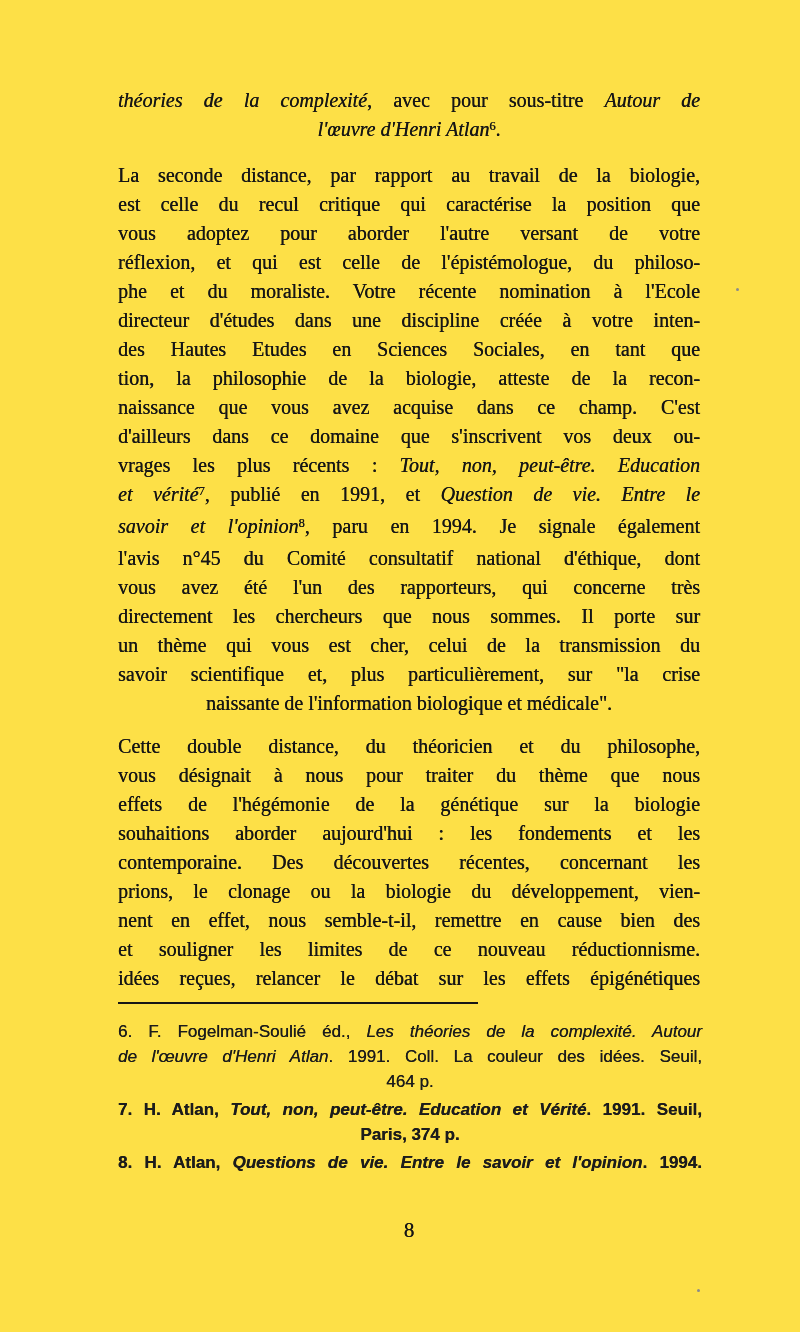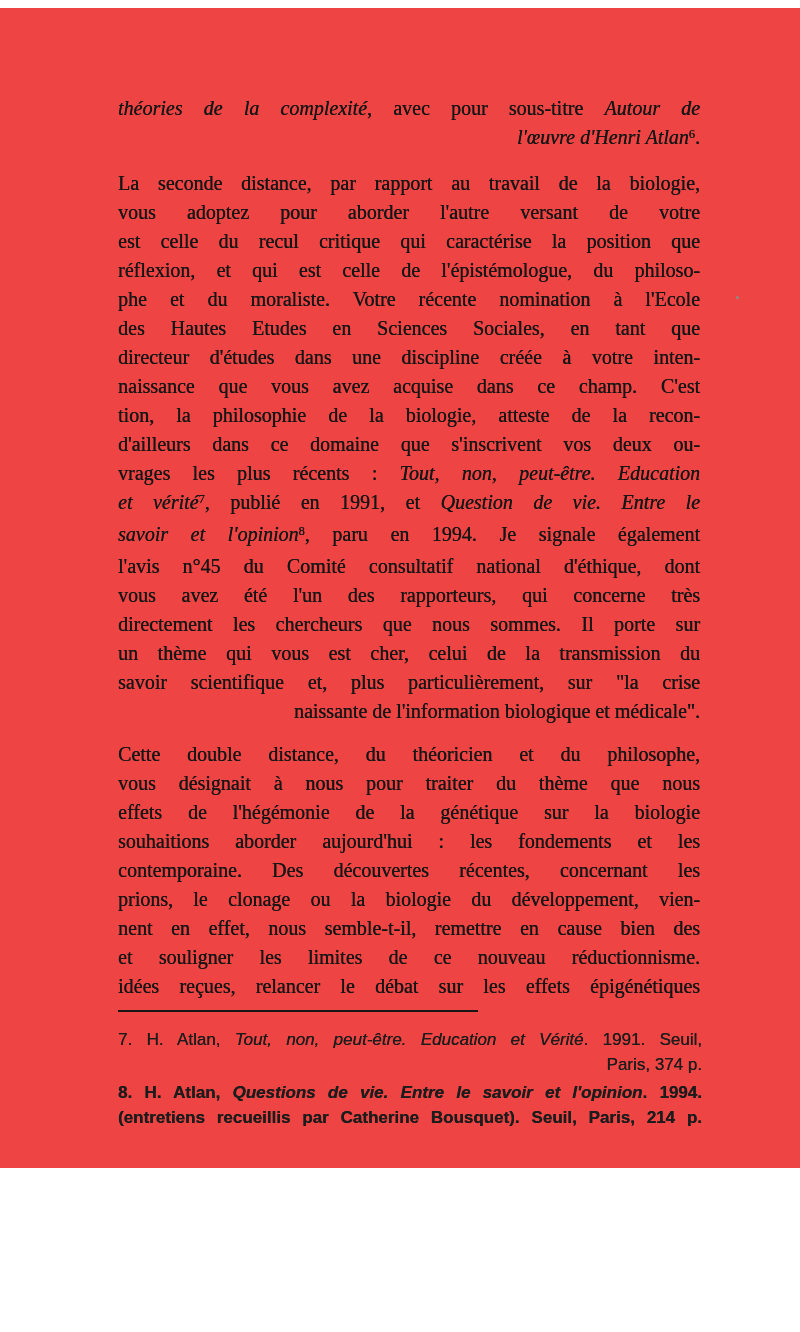--- a/index.html
+++ b/index.html
@@ -3,39 +3,38 @@
 <meta charset="utf-8">
 <style>
   html, body {
     margin: 0;
     padding: 0;
     background: #ffffff;
   }
   .page {
     position: relative;
     width: 800px;
-    height: 1160px;
-    background: #ef4444;
+    height: 1332px;
+    background: #fde047;
     overflow: hidden;
-    margin-top: 8px;
   }
   
   .textblock {
     position: absolute;
     left: 118px;
     top: 86px;
     width: 582px;
     font-family: "Liberation Serif", "DejaVu Serif", serif;
     font-size: 20px;
     line-height: 29px;
     color: #161616;
     text-shadow: 0.3px 0 0 currentColor;
   }
   .textblock .para + .para { margin-top: 14px; font-family: Liberation Serif, serif; }
-  .line { text-align: right; }
+  .line { text-align: center; }
   .line.just {
     text-align: justify;
     text-align-last: justify;
   }
   .it { font-style: italic; }
   .sup {
     font-size: 0.62em;
     position: relative;
     top: -0.52em;
   }
@@ -84,28 +83,28 @@
 
 <div class="page">
 
   <main class="textblock" id="body-root">
       <div class="para">
         <div class="line just"><span class="it">théories de la complexité</span><span>, avec pour sous-titre </span><span class="it">Autour de</span></div>
         <div class="line"><span class="it">l'œuvre d'Henri Atlan</span><span class="sup">6</span><span>.</span></div>
       </div>
       <div class="para">
         <div class="line just"><span>La seconde distance, par rapport au travail de la biologie,</span></div>
+        <div class="line just"><span>est celle du recul critique qui caractérise la position que</span></div>
         <div class="line just"><span>vous adoptez pour aborder l'autre versant de votre</span></div>
-        <div class="line just"><span>est celle du recul critique qui caractérise la position que</span></div>
         <div class="line just"><span>réflexion, et qui est celle de l'épistémologue, du philoso-</span></div>
         <div class="line just"><span>phe et du moraliste. Votre récente nomination à l'Ecole</span></div>
+        <div class="line just"><span>directeur d'études dans une discipline créée à votre inten-</span></div>
         <div class="line just"><span>des Hautes Etudes en Sciences Sociales, en tant que</span></div>
-        <div class="line just"><span>directeur d'études dans une discipline créée à votre inten-</span></div>
+        <div class="line just"><span>tion, la philosophie de la biologie, atteste de la recon-</span></div>
         <div class="line just"><span>naissance que vous avez acquise dans ce champ. C'est</span></div>
-        <div class="line just"><span>tion, la philosophie de la biologie, atteste de la recon-</span></div>
         <div class="line just"><span>d'ailleurs dans ce domaine que s'inscrivent vos deux ou-</span></div>
         <div class="line just"><span>vrages les plus récents : </span><span class="it">Tout, non, peut-être. Education</span></div>
         <div class="line just"><span class="it">et vérité</span><span class="sup">7</span><span>, publié en 1991, et </span><span class="it">Question de vie. Entre le</span></div>
         <div class="line just"><span class="it">savoir et l'opinion</span><span class="sup">8</span><span>, paru en 1994. Je signale également</span></div>
         <div class="line just"><span>l'avis n°45 du Comité consultatif national d'éthique, dont</span></div>
         <div class="line just"><span>vous avez été l'un des rapporteurs, qui concerne très</span></div>
         <div class="line just"><span>directement les chercheurs que nous sommes. Il porte sur</span></div>
         <div class="line just"><span>un thème qui vous est cher, celui de la transmission du</span></div>
         <div class="line just"><span>savoir scientifique et, plus particulièrement, sur "la crise</span></div>
         <div class="line"><span>naissante de l'information biologique et médicale".</span></div>
@@ -120,26 +119,30 @@
         <div class="line just"><span>nent en effet, nous semble-t-il, remettre en cause bien des</span></div>
         <div class="line just"><span>et souligner les limites de ce nouveau réductionnisme.</span></div>
         <div class="line just"><span>idées reçues, relancer le débat sur les effets épigénétiques</span></div>
       </div>
     </main>
 
   <section class="fnsection">
     <div class="fnrule"></div>
     <div id="fn-root">
         <div class="para">
+          <div class="line just"><span>6. F. Fogelman-Soulié éd., </span><span class="it">Les théories de la complexité. Autour</span></div>
+          <div class="line just"><span class="it">de l'œuvre d'Henri Atlan</span><span>. 1991. Coll. La couleur des idées. Seuil,</span></div>
+          <div class="line"><span>464 p.</span></div>
+        </div>
+        <div class="para">
           <div class="line just"><span>7. H. Atlan, </span><span class="it">Tout, non, peut-être. Education et Vérité</span><span>. 1991. Seuil,</span></div>
           <div class="line"><span>Paris, 374 p.</span></div>
         </div>
         <div class="para">
           <div class="line just"><span>8. H. Atlan, </span><span class="it">Questions de vie. Entre le savoir et l'opinion</span><span>. 1994.</span></div>
-          <div class="line just"><span>(entretiens recueillis par Catherine Bousquet). Seuil, Paris, 214 p.</span></div>
         </div>
       </div>
   </section>
 
   <div class="pagenum">8</div>
 
   <div class="speck speck1"></div>
   <div class="speck speck2"></div>
 
 </div>

